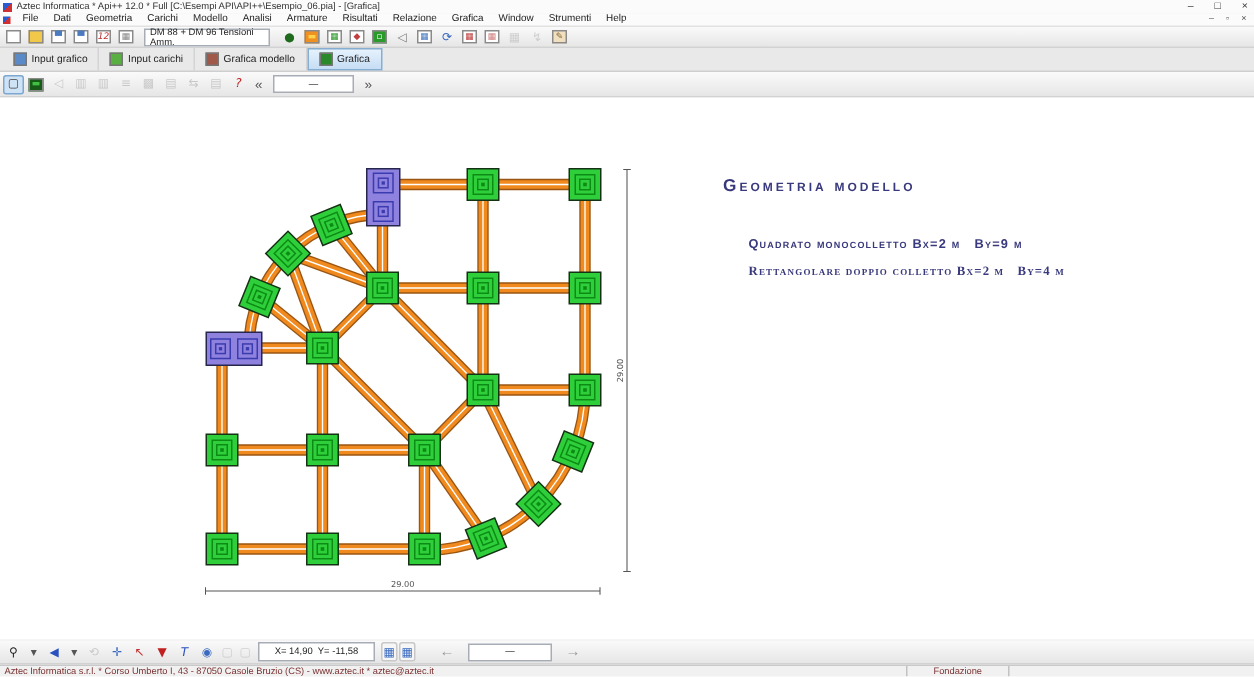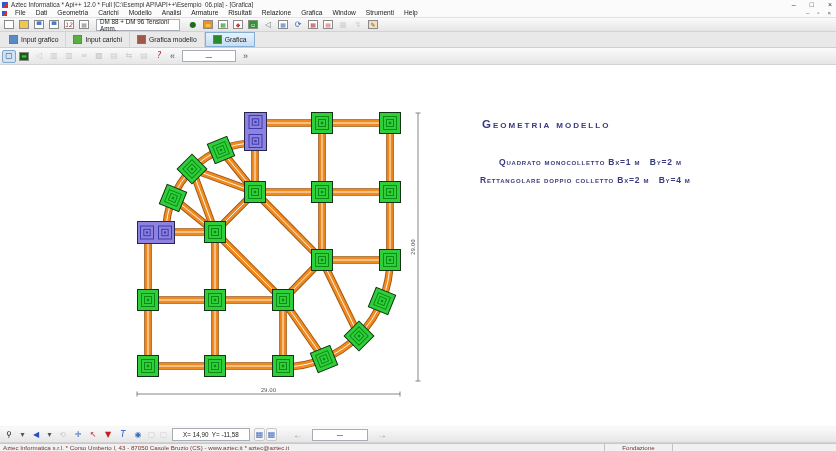--- a/index.html
+++ b/index.html
@@ -48,21 +48,21 @@
   .tab { display:inline-flex; align-items:center; gap:3px; padding:0 7px; font-size:6.8px; color:#222; border-right:1px solid #d4d4d4; white-space:nowrap; }
   .tab .ti { width:9px; height:9px; border:1px solid #777; display:inline-block; }
   .tab.active { background:linear-gradient(#e6f2fd,#c6ddf4); border:1px solid #86aed1; }
 
   
   .canvas { position:relative; height:361px; background:#fff; overflow:hidden; }
   #plan-svg { position:absolute; left:0; top:0; }
   .anno { position:absolute; font-variant:small-caps; white-space:pre; }
   .anno.title { left:482px; top:53px; font-size:11.5px; font-weight:600; letter-spacing:2px; }
   .anno.l1 { left:499px; top:92px; font-size:8.5px; font-weight:600; letter-spacing:0.8px; }
-  .anno.l2 { left:480px; top:110px; font-size:8.5px; font-weight:600; letter-spacing:0.8px; }
+  .anno.l2 { left:499px; top:110px; font-size:8.5px; font-weight:600; letter-spacing:0.8px;font-family:Liberation Serif, serif; }
 
   
   .statusbar { height:8px; background:#f1f1f1; border-top:1px solid #c9c9c9; display:flex; align-items:center; font-size:6.2px; }
   .addr { flex:0 0 604px; padding-left:3px; white-space:nowrap; overflow:hidden; }
   .seg { height:100%; display:flex; align-items:center; justify-content:center; border-left:1px solid #c2c2c2; }
   .seg.mode { width:68px; }
   .seg.tail { flex:1; border-left:1px solid #c2c2c2; }
 </style>
 </head>
 <body>
@@ -475,21 +475,21 @@
           <line x1="137" y1="391.5" x2="137" y2="396.5" stroke="#555555" stroke-width="0.7"></line>
           <line x1="400" y1="391.5" x2="400" y2="396.5" stroke="#555555" stroke-width="0.7"></line>
           <text x="268.5" y="391.5" text-anchor="middle" font-size="5.5" fill="#555555" font-family="DejaVu Sans">29.00</text>
           <line x1="418" y1="113" x2="418" y2="381" stroke="#555555" stroke-width="0.7"></line>
           <line x1="415.5" y1="113" x2="420.5" y2="113" stroke="#555555" stroke-width="0.7"></line>
           <line x1="415.5" y1="381" x2="420.5" y2="381" stroke="#555555" stroke-width="0.7"></line>
           <text x="415" y="247" text-anchor="middle" font-size="5.5" fill="#555555" font-family="DejaVu Sans" transform="rotate(-90 415 247)">29.00</text>
         </g>
       </svg>
     <div class="anno title" style="color: rgb(57, 57, 125);">Geometria modello</div>
-    <div class="anno l1" style="color: rgb(57, 57, 125);">Quadrato monocolletto Bx=1 m   By=2 m</div>
+    <div class="anno l1" style="color: rgb(57, 57, 125);">Quadrato monocolletto Bx=2 m   By=9 m</div>
     <div class="anno l2" style="color: rgb(57, 57, 125);">Rettangolare doppio colletto Bx=2 m   By=4 m</div>
   </div>
 
   <div class="toolbar rowb">
     <span class="bgrp">
         <span class="tbtn">
           <i class="ig" style="color: rgb(34, 34, 34);">⚲</i>
         </span>
         <span class="tbtn sm">
           <i class="ig" style="color: rgb(85, 85, 85);">▾</i>

